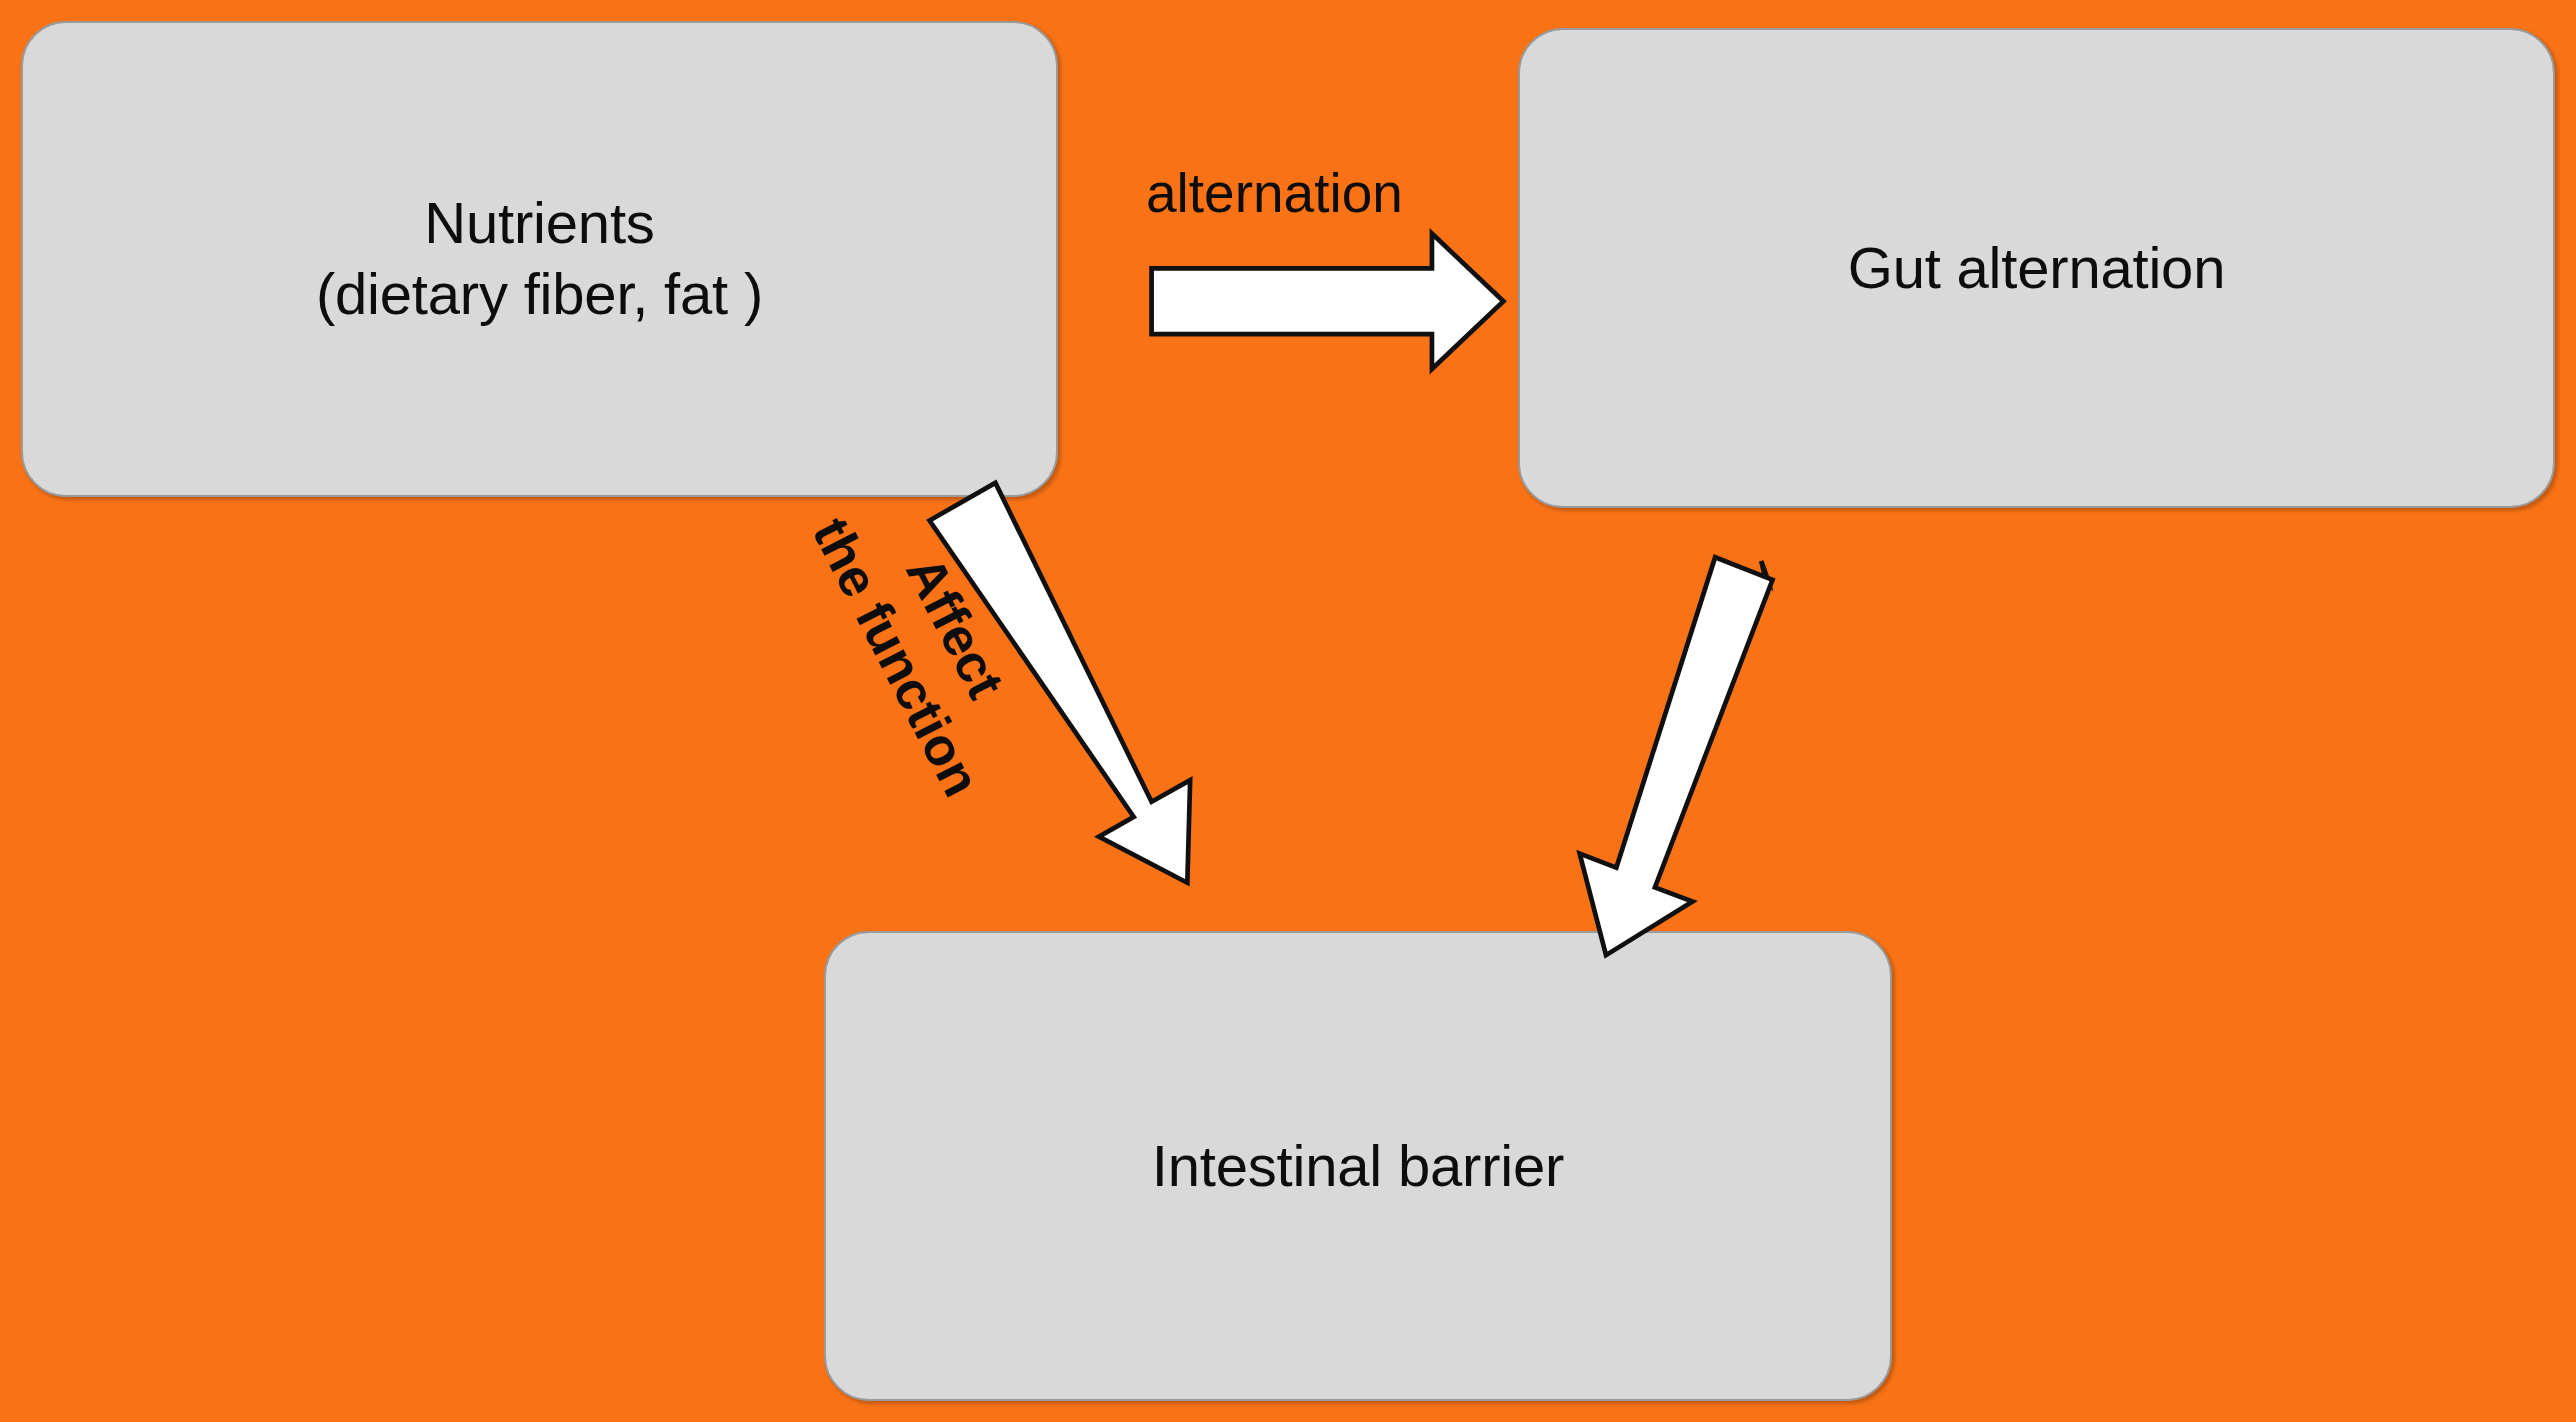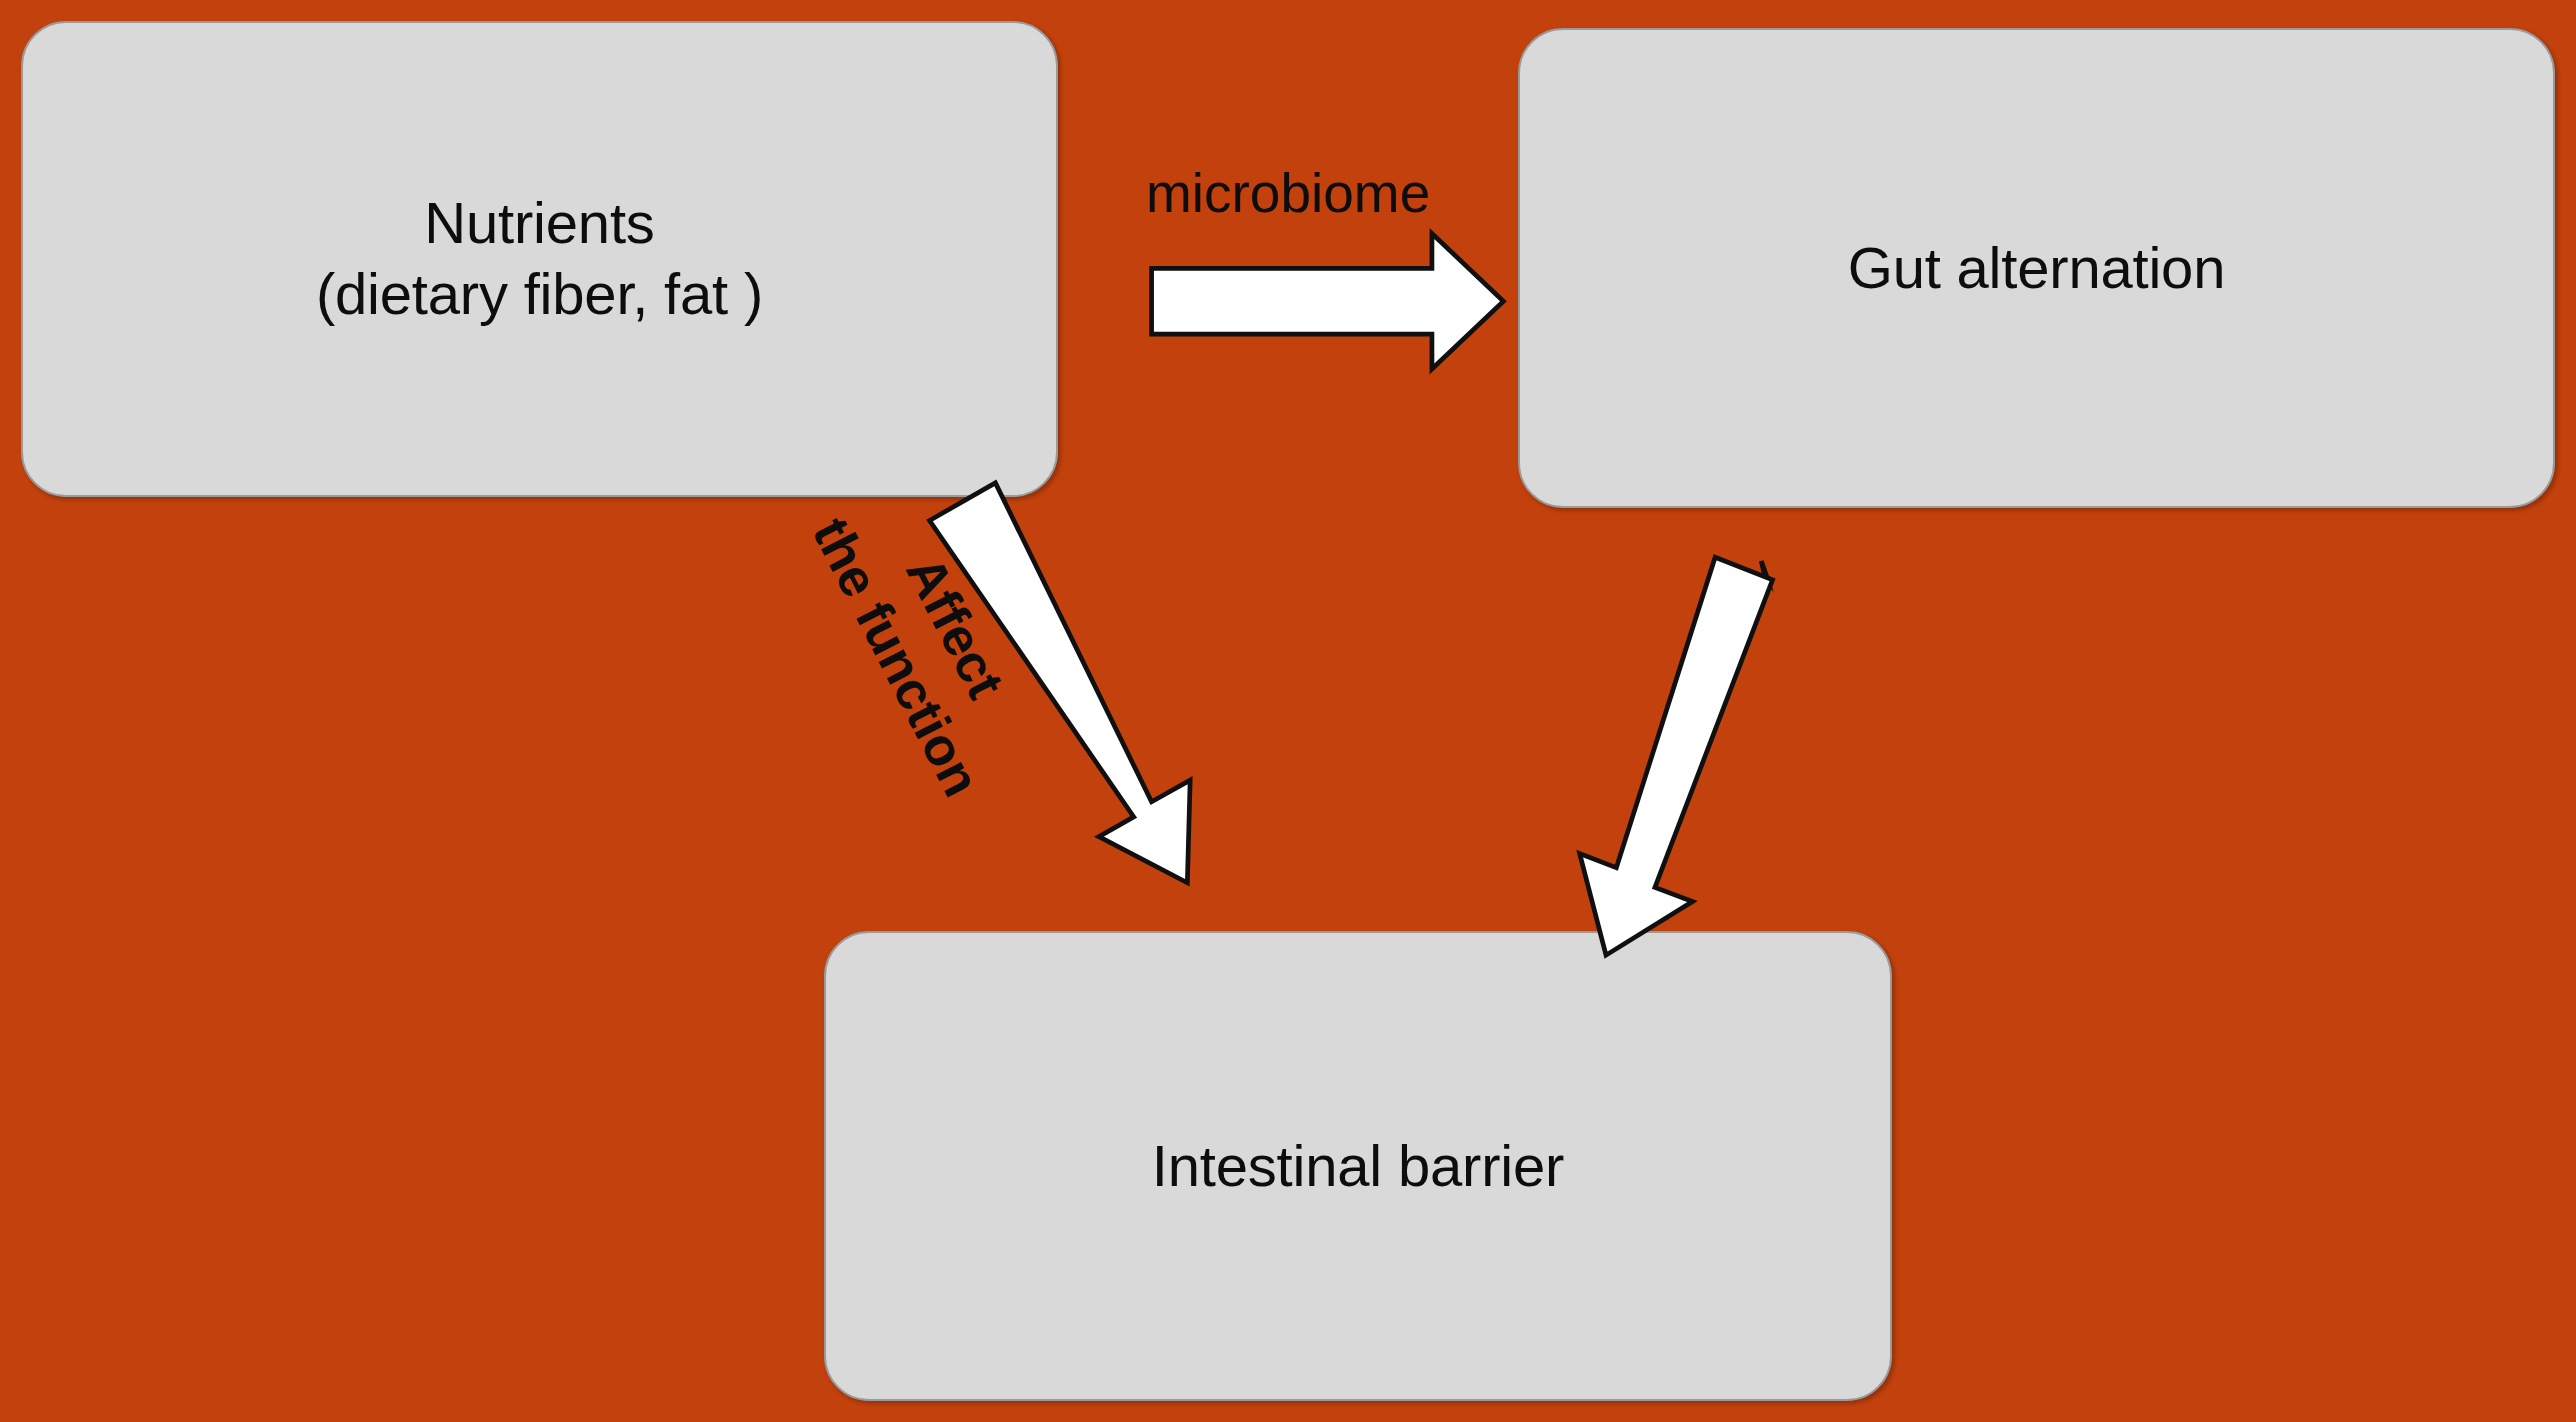--- a/index.html
+++ b/index.html
@@ -4,21 +4,21 @@
 <style>
   html, body {
     margin: 0;
     padding: 0;
     background: #ffffff;
   }
   #canvas {
     position: relative;
     width: 2576px;
     height: 1423px;
-    background: #c2410c;
+    background: #f97316;
     overflow: hidden;
     font-family: "Liberation Sans", sans-serif;
   }
 
   
   .node {
     position: absolute;
     box-sizing: border-box;
     background: #d9d9d9;
     border: 2.8px solid #9a9a9a;
@@ -132,20 +132,20 @@
     <polygon class="block-arrow" points="1224,285 1522,285 1522,248 1598,320 1522,392 1522,355 1224,355"></polygon>
 
     <polygon class="block-arrow" points="988,553 1058,513 1224,852 1265,829 1262,938 1168,889 1205,868"></polygon>
 
     <polygon class="block-arrow" points="1872,596 1878,613 1880,620 1877,617 1876,613"></polygon>
 
     <polygon class="block-arrow" points="1823,592 1884,616 1759,943 1799,958 1707,1015 1679,907 1718,922"></polygon>
 
   </svg>
 
-  <div class="edge-label" id="label-alternation">microbiome</div>
+  <div class="edge-label" id="label-alternation">alternation</div>
 
   <div class="edge-label" id="label-affect">Affect
 the function</div>
 
 
 </div>
 
 
 </body></html>

